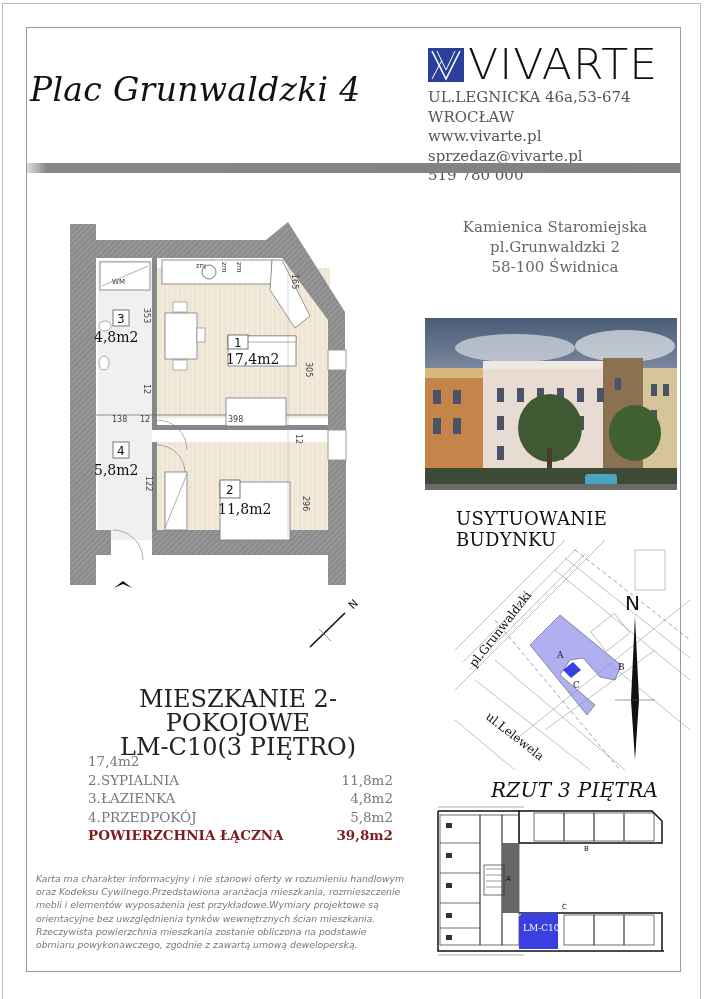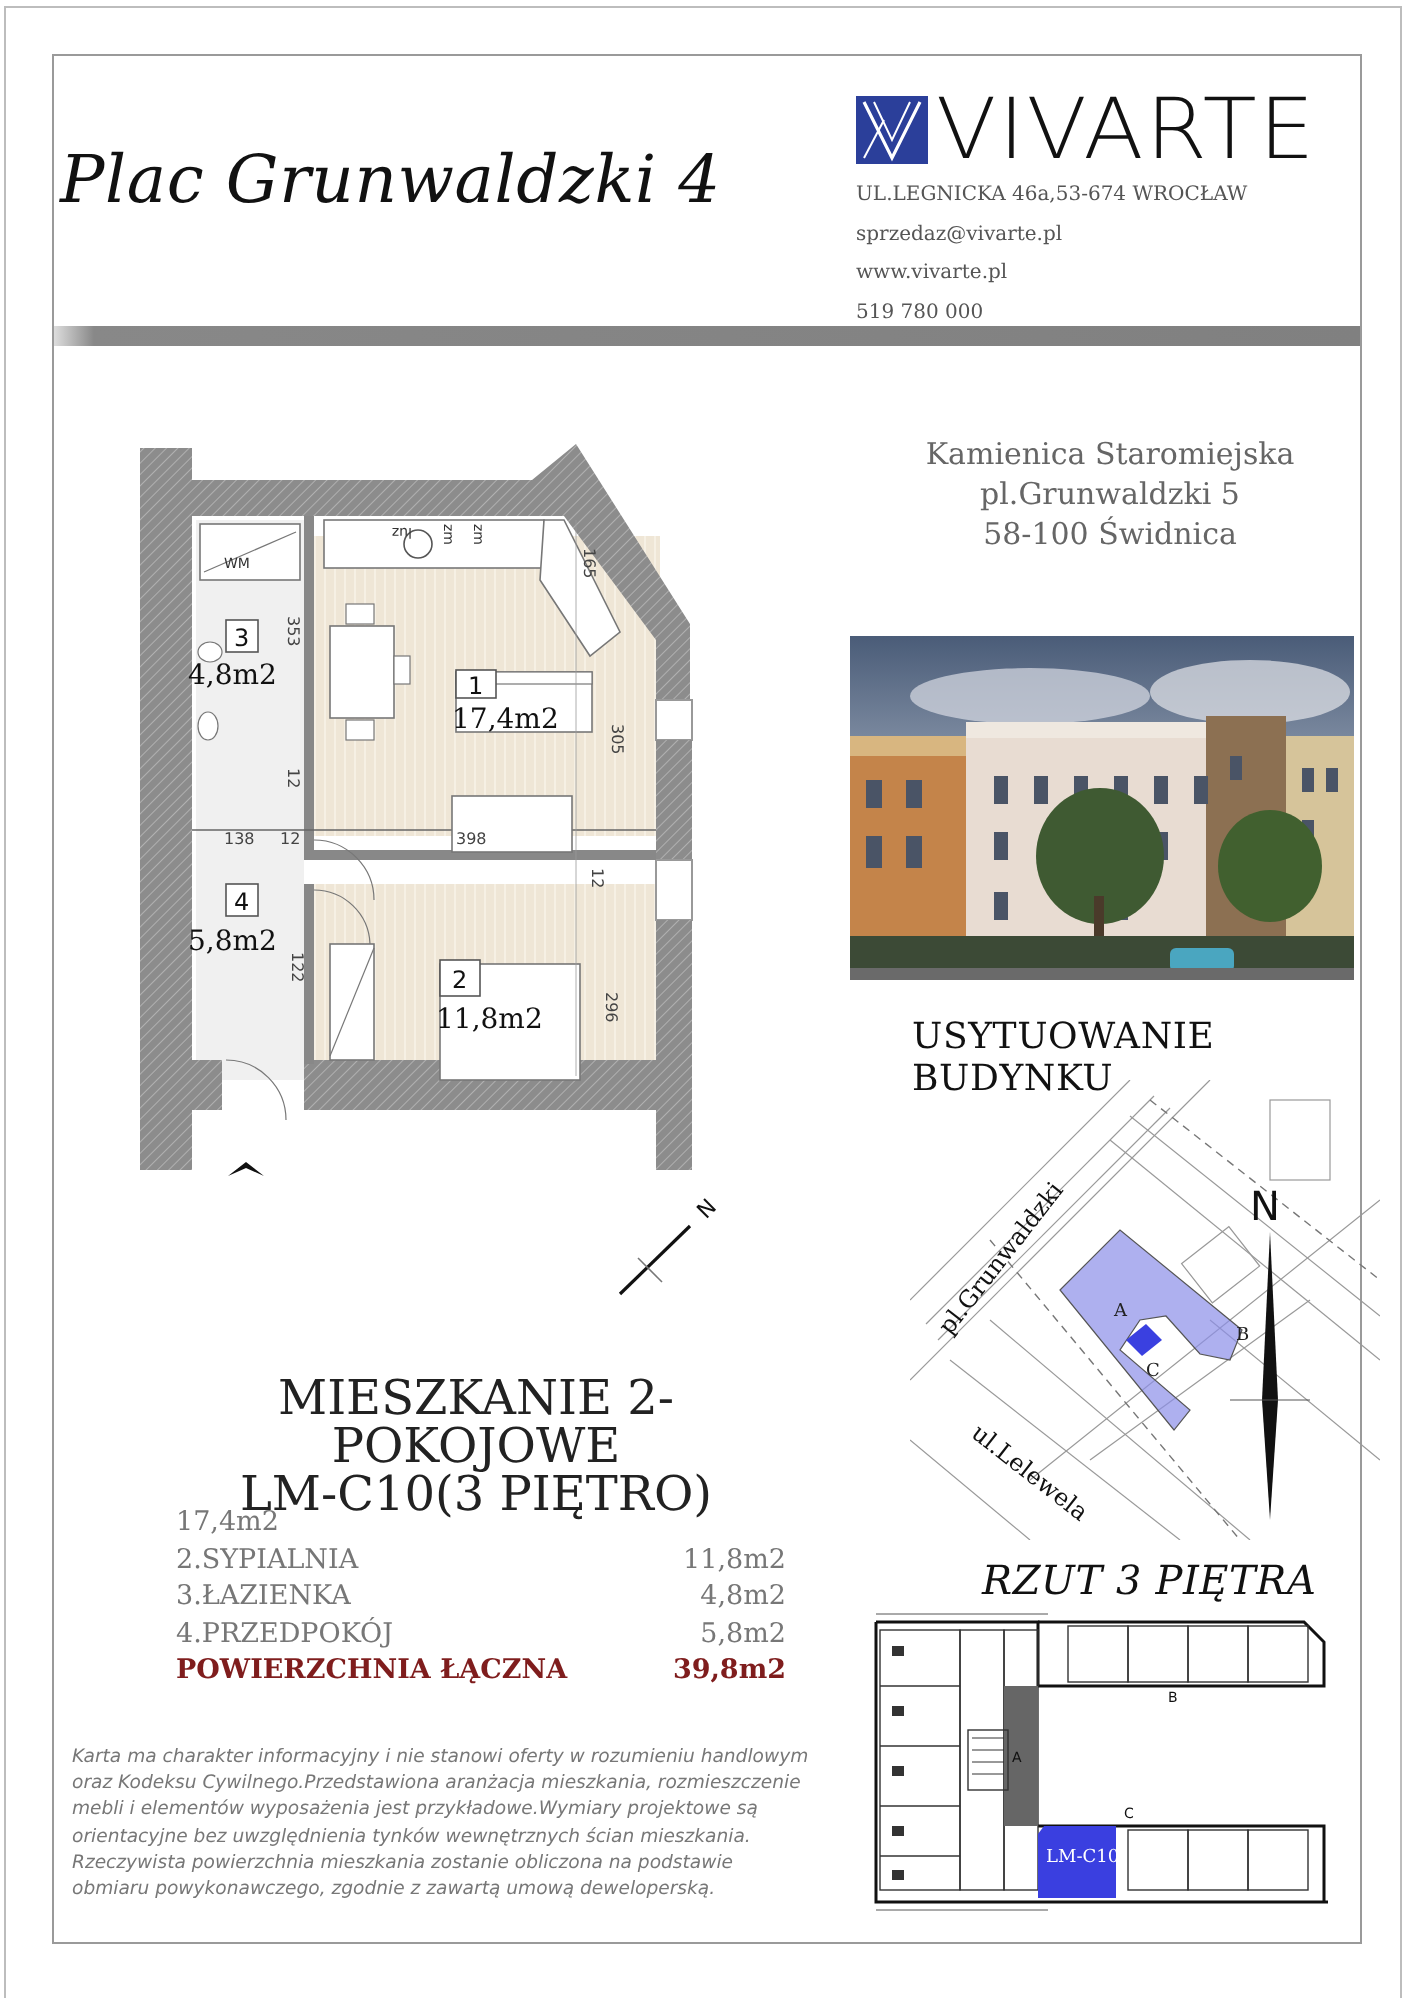--- a/index.html
+++ b/index.html
@@ -5,21 +5,21 @@
   html,body{margin:0;padding:0;background:#fff;}
   body{width:706px;height:999px;position:relative;overflow:hidden;font-family:"DejaVu Serif",serif;}
   .outer{position:absolute;left:2px;top:3px;width:699px;height:1000px;border:1px solid #bdbdbd;border-bottom:none;box-sizing:border-box;}
   .frame{position:absolute;left:26px;top:27px;width:655px;height:945px;border:1px solid #9a9a9a;box-sizing:border-box;}
   .title{position:absolute;left:30px;top:70px;font-family:"DejaVu Serif",serif;font-style:italic;font-size:33px;color:#111;letter-spacing:0.3px;}
   .band{position:absolute;left:27px;top:163px;width:653px;height:10px;background:linear-gradient(90deg,#ddd 0px,#888 20px,#808080 100%);}
   .logo{position:absolute;left:428px;top:48px;display:flex;align-items:center;}
   .logo-mark{width:36px;height:34px;background:#2b3f9a;position:relative;overflow:hidden;}
   .logo-mark svg{position:absolute;left:0;top:0;}
   .logo-text{font-family:"DejaVu Sans",sans-serif;font-weight:300;font-size:42px;letter-spacing:1px;color:#111;margin-left:4px;line-height:34px;transform:scaleX(1.05);transform-origin:left;}
-  .contact{position:absolute;left:428px;top:88px;font-family:"DejaVu Serif",serif;font-size:10px;line-height:19.5px;color:#555;}
+  .contact{position:absolute;left:428px;top:88px;font-family:"DejaVu Serif",serif;font-size:15px;line-height:19.5px;color:#555;}
   .location{position:absolute;left:410px;top:217px;width:290px;text-align:center;font-family:"DejaVu Serif",serif;font-size:15px;line-height:20px;color:#666;}
   .photo{position:absolute;left:425px;top:318px;width:252px;height:172px;overflow:hidden;}
   .section-h{position:absolute;font-family:"DejaVu Serif",serif;font-size:18px;color:#111;letter-spacing:0.3px;margin-left:31px;}
   .site{position:absolute;left:455px;top:540px;width:235px;height:230px;}
   .floor{position:absolute;left:434px;top:803px;width:230px;height:160px;}
   .plan{position:absolute;left:70px;top:220px;width:290px;height:380px;}
   .compass{position:absolute;left:305px;top:595px;}
   .apt-title{position:absolute;left:88px;top:687px;width:300px;text-align:center;font-family:"DejaVu Serif",serif;font-size:24px;line-height:24px;color:#222;}
   .rooms{position:absolute;left:88px;top:752px;width:305px;font-family:"DejaVu Serif",serif;font-size:13.5px;line-height:18.5px;color:#777;}
   .rooms .row{display:flex;justify-content:space-between;}
@@ -40,22 +40,22 @@
       <polyline points="4,3 18,31 32,3" fill="none" stroke="#fff" stroke-width="1.6"></polyline>
       <polyline points="9,3 18,22 27,3" fill="none" stroke="#fff" stroke-width="1"></polyline>
       <line x1="4" y1="31" x2="14" y2="12" stroke="#fff" stroke-width="1"></line>
     </svg>
   </div>
   <div class="logo-text">VIVARTE</div>
 </div>
 
 <div class="contact">
   <div>UL.LEGNICKA 46a,53-674 WROCŁAW</div>
+  <div>www.vivarte.pl</div>
   <div>sprzedaz@vivarte.pl</div>
-  <div>www.vivarte.pl</div>
   <div>519 780 000</div>
 </div>
 
 <div class="band"></div>
 
 <svg class="plan" viewBox="0 0 290 380" width="290" height="380">
   <defs>
     <pattern id="hatch" width="4" height="4" patternUnits="userSpaceOnUse" patternTransform="rotate(45)">
       <rect width="4" height="4" fill="#8c8c8c"></rect>
       <line x1="0" y1="0" x2="0" y2="4" stroke="#b0b0b0" stroke-width="1"></line>
@@ -149,21 +149,21 @@
 </svg>
 
 <svg class="compass" width="60" height="60" viewBox="0 0 60 60">
   <line x1="5" y1="52" x2="40" y2="18" stroke="#111" stroke-width="1.6"></line>
   <line x1="14" y1="34" x2="26" y2="46" stroke="#777" stroke-width="0.8"></line>
   <text x="46" y="14" font-size="11" fill="#111" font-family="DejaVu Sans, sans-serif" transform="rotate(-45 48 12)">N</text>
 </svg>
 
 <div class="location">
   <div>Kamienica Staromiejska</div>
-  <div>pl.Grunwaldzki 5</div>
+  <div>pl.Grunwaldzki 2</div>
   <div>58-100 Świdnica</div>
 </div>
 
 <svg class="photo" viewBox="0 0 252 172" width="252" height="172">
   <defs>
     <linearGradient id="sky" x1="0" y1="0" x2="0" y2="1">
       <stop offset="0" stop-color="#4a5c78"></stop>
       <stop offset="0.5" stop-color="#9aa6b8"></stop>
       <stop offset="1" stop-color="#c9ced8"></stop>
     </linearGradient>

